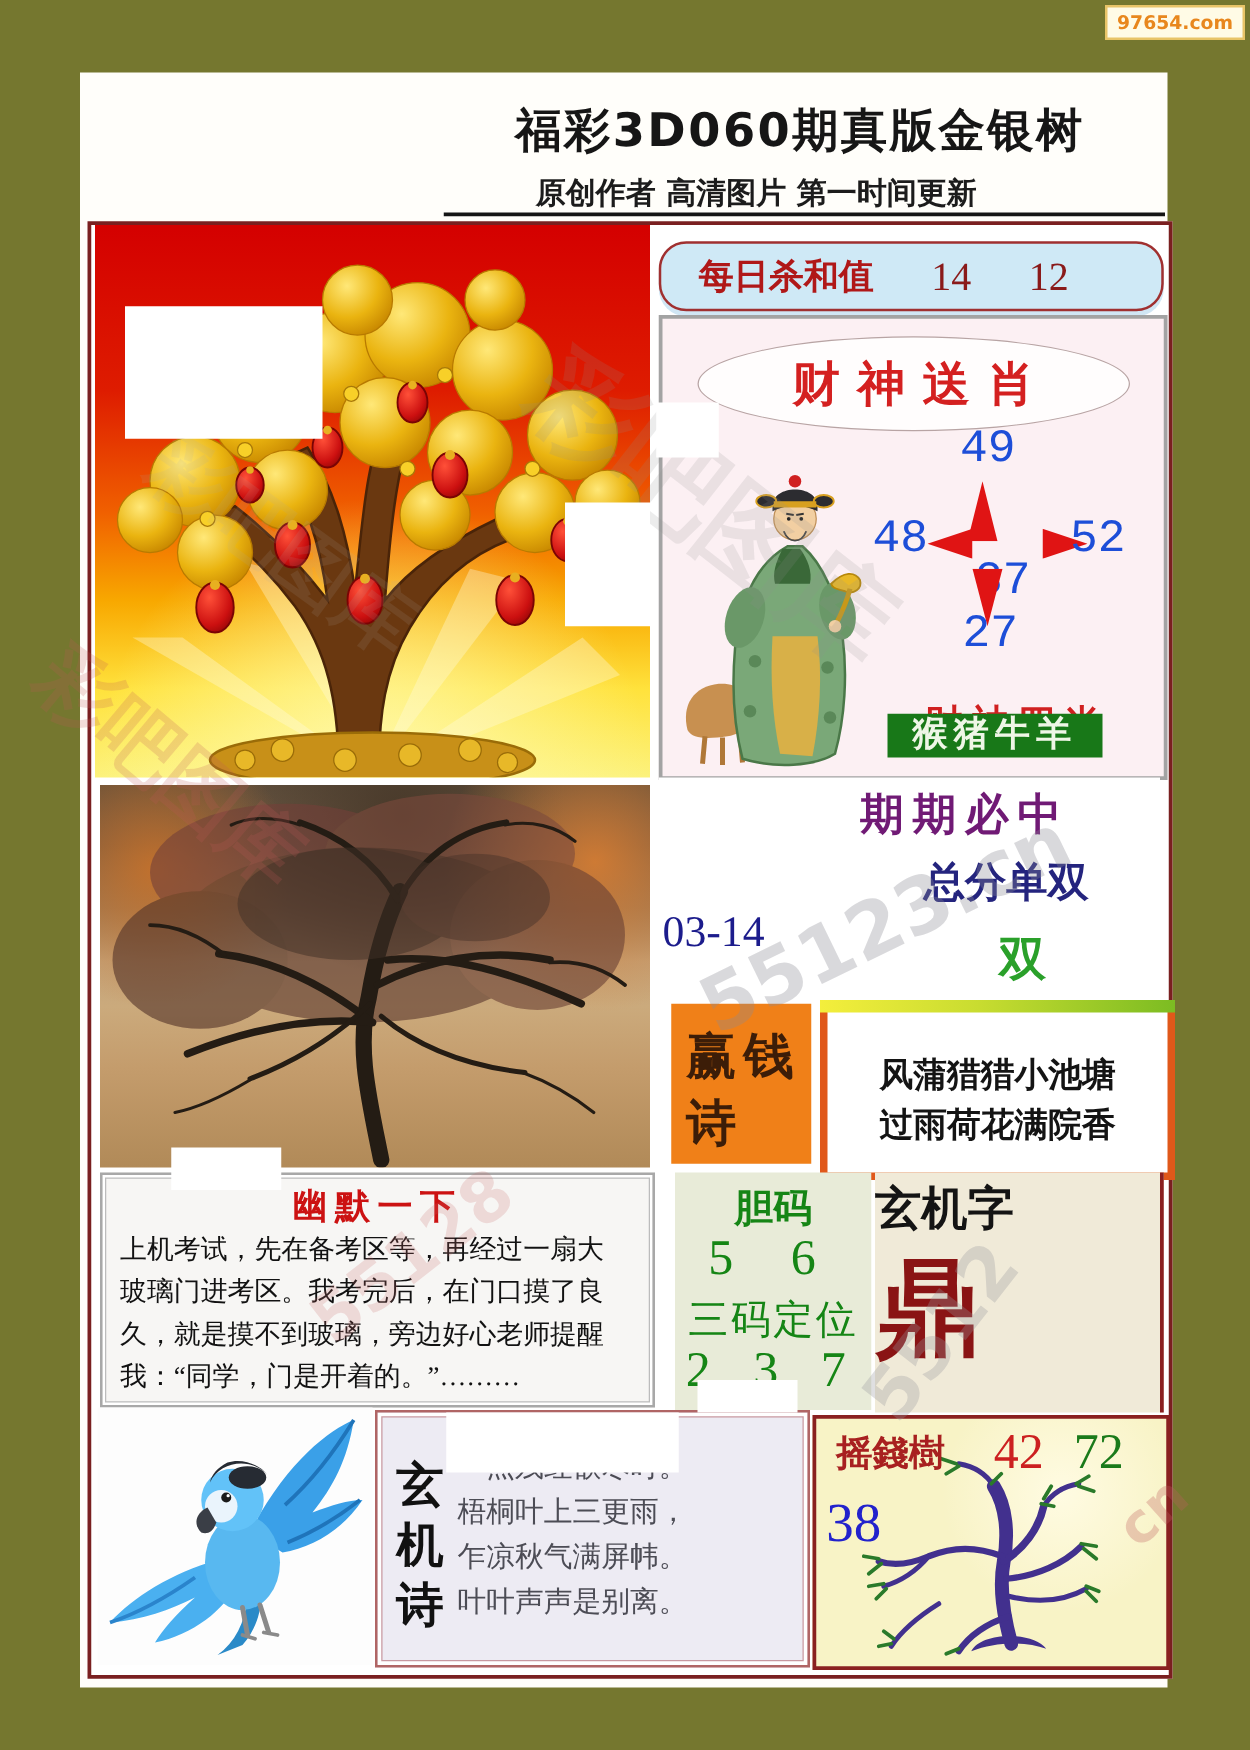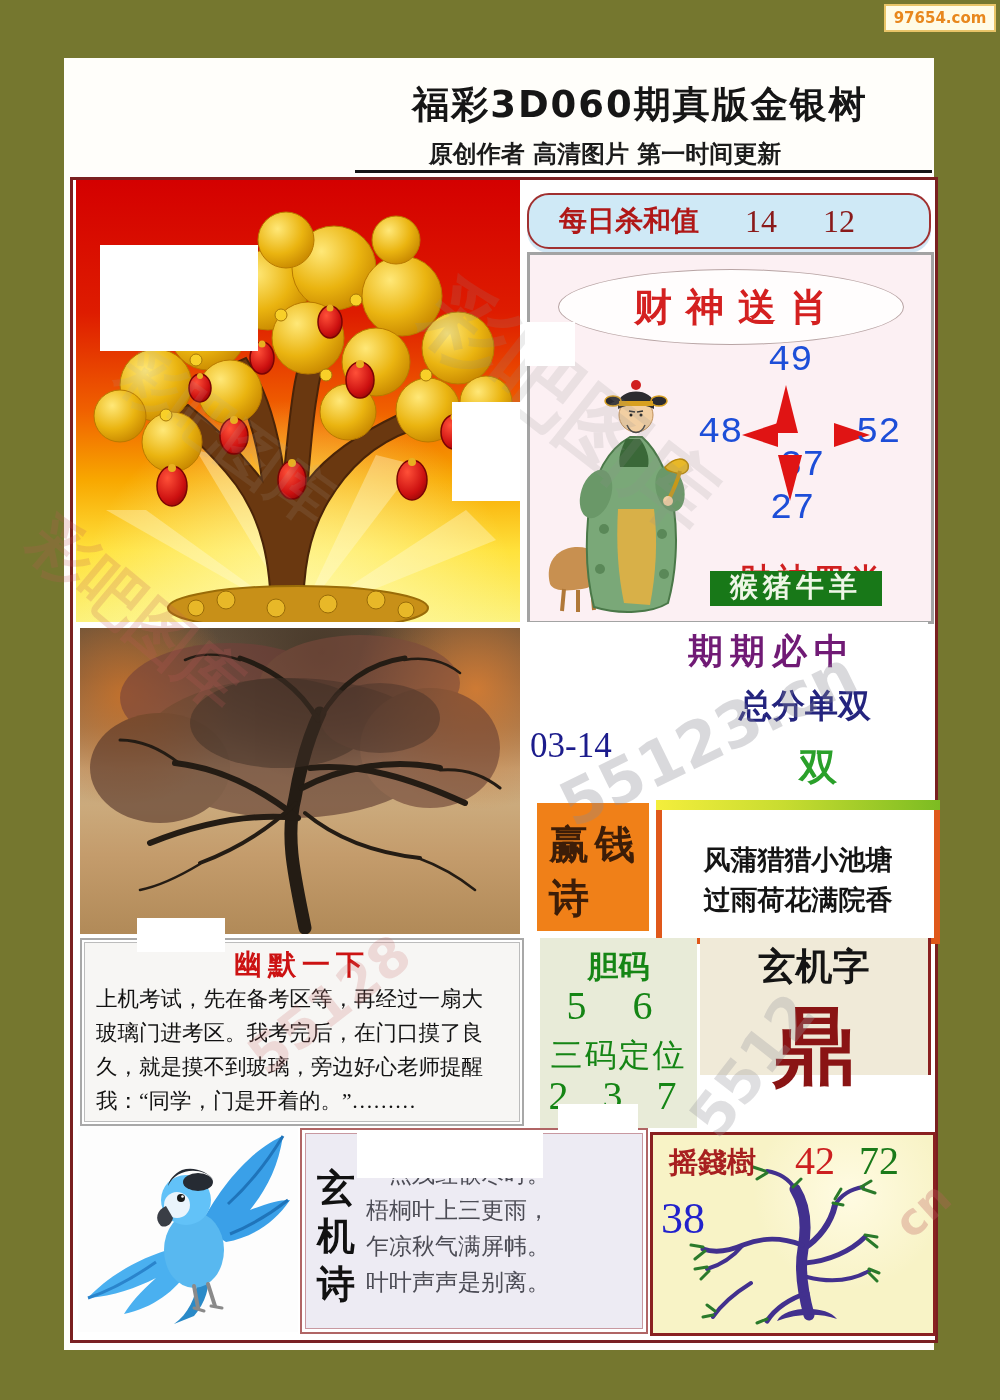--- a/index.html
+++ b/index.html
@@ -68,21 +68,21 @@
   .wpbox::before{content:"";position:absolute;left:-6px;top:-6px;right:-6px;height:10px;
                  background:linear-gradient(90deg,#f4ee3c 0%,#c8dc30 45%,#7cbc22 100%);}
   .wpbox .l{position:absolute;left:0;width:100%;text-align:center;font-size:27px;font-weight:bold;color:#141414;}
   
   .danma{left:540px;top:938px;width:157px;height:190px;background:#e8ebd8;color:#158515;text-align:center;}
   .danma .t1{position:absolute;left:0;top:8px;width:100%;font-size:31px;font-weight:bold;}
   .danma .v1{position:absolute;left:0;top:44px;width:100%;font-family:"Liberation Serif",serif;font-size:40px;letter-spacing:18px;}
   .danma .t2{position:absolute;left:0;top:96px;width:100%;font-size:32px;font-weight:normal;letter-spacing:2px;}
   .danma .v2{position:absolute;left:0;top:134px;width:100%;font-family:"Liberation Serif",serif;font-size:40px;letter-spacing:12px;}
   
-  .xzi{left:700px;top:938px;width:228px;height:137px;background:#f0ead8;border-right:3px solid #8a2020;text-align:center;}
+  .xzi{left:700px;top:938px;width:228px;height:192px;background:#f0ead8;border-right:3px solid #8a2020;}
   .xzi .t{position:absolute;left:0;top:4px;width:100%;font-size:37px;font-weight:bold;color:#141414;}
   .xzi .v{position:absolute;left:0;top:52px;width:100%;font-family:"DejaVu Serif",serif;font-size:84px;font-weight:bold;color:#8a1414;}
   
   .mtree{left:650px;top:1132px;width:280px;height:198px;border:3px solid #8a2020;
          background:radial-gradient(circle at 70% 30%,#fffbe2 0%,rgba(255,251,226,0) 40%),#f8f3c6;}
   .mtree .t{position:absolute;left:16px;top:8px;font-size:29px;font-weight:bold;color:#a82020;}
   .mtree .nr{position:absolute;left:142px;top:2px;font-family:"Liberation Serif",serif;font-size:40px;color:#cc2020;}
   .mtree .ng{position:absolute;left:206px;top:2px;font-family:"Liberation Serif",serif;font-size:40px;color:#1a7a1a;}
   .mtree .nb{position:absolute;left:8px;top:58px;font-family:"Liberation Serif",serif;font-size:44px;color:#2222cc;}
   

